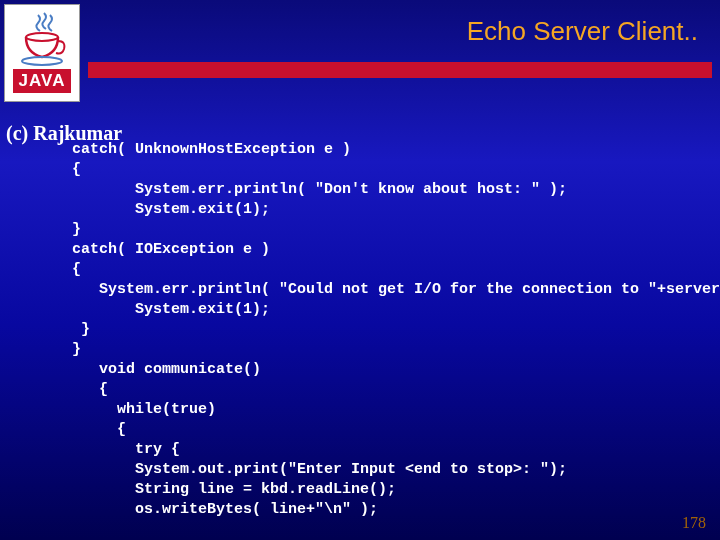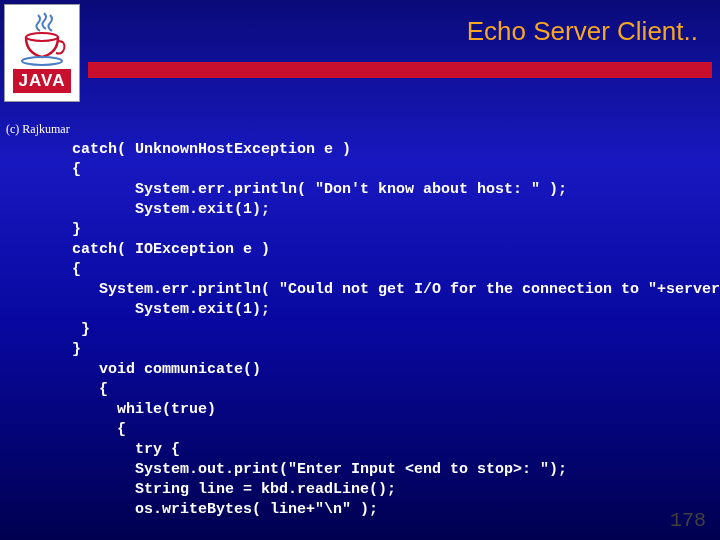--- a/index.html
+++ b/index.html
@@ -51,42 +51,42 @@
       right: 8px;
       height: 16px;
       background: #c8102e;
     }
     .copyright {
       position: absolute;
       top: 122px;
       left: 6px;
       color: #fff;
       font-family: "Times New Roman", serif;
-      font-size: 12px;
-      font-weight: normal;
+      font-size: 20px;
+      font-weight: bold;
     }
     .code-block {
       position: absolute;
       top: 140px;
       left: 72px;
       right: 10px;
       color: #fff;
       font-family: "Courier New", monospace;
       font-size: 15px;
       font-weight: bold;
       line-height: 20px;
       white-space: pre;
     }
     .page-number {
       position: absolute;
       bottom: 8px;
       right: 14px;
-      color: #404040;
-      font-family: Liberation Mono, monospace;
-      font-size: 20px;
+      color: #a16207;
+      font-family: Liberation Serif, serif;
+      font-size: 16px;
     }
   </style>
 </head>
 <body>
 
 <div class="logo">
   <svg width="48" height="58" viewBox="0 0 48 58">
     <path d="M20 4 Q24 8 20 12 Q16 16 22 20" stroke="#4a7dc4" stroke-width="2" fill="none"></path>
     <path d="M26 2 Q30 6 26 10 Q22 14 28 18" stroke="#4a7dc4" stroke-width="2" fill="none"></path>
     <path d="M32 4 Q36 8 32 12 Q28 16 34 20" stroke="#4a7dc4" stroke-width="2" fill="none"></path>

